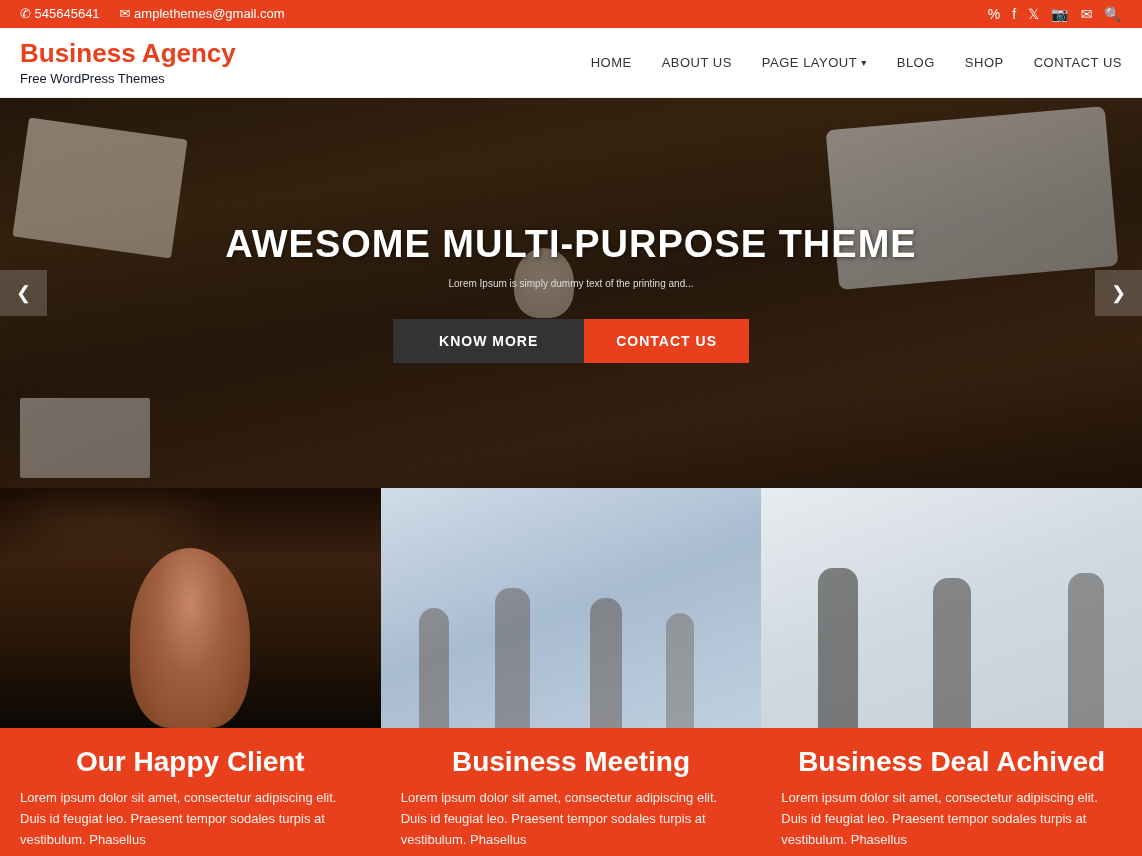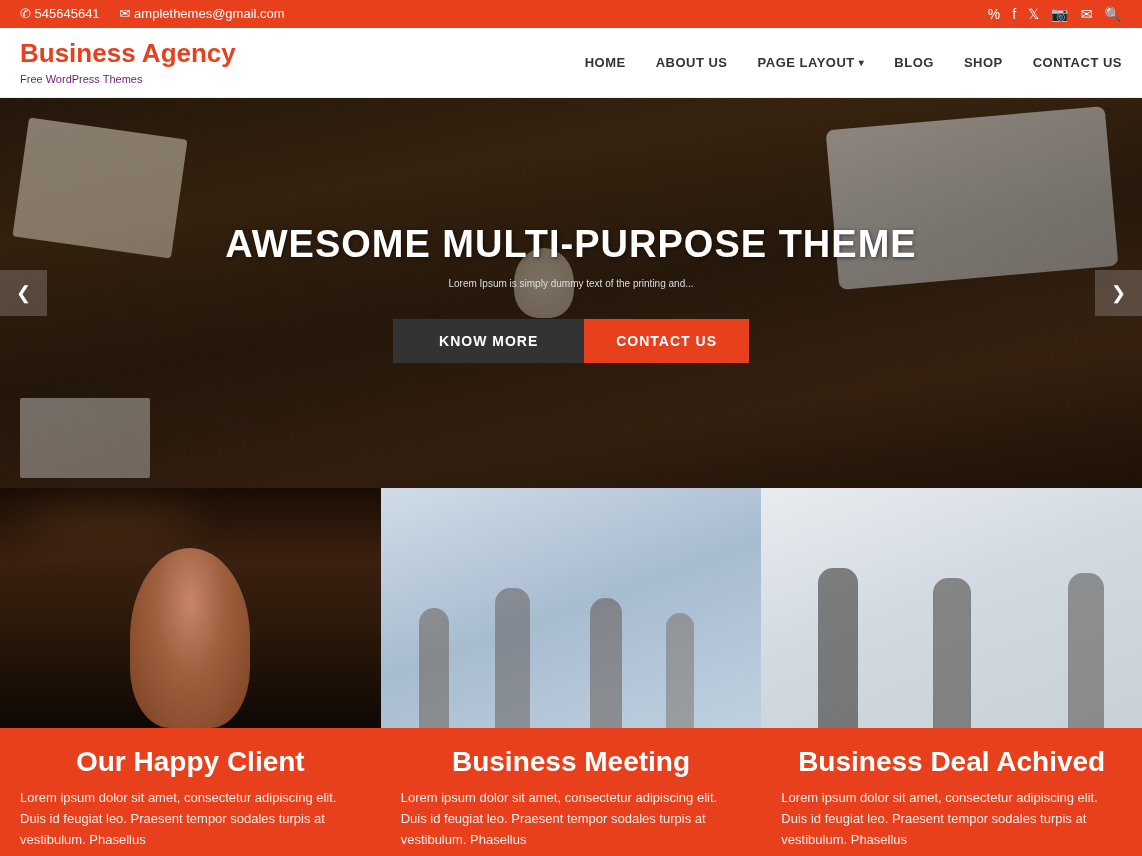--- a/index.html
+++ b/index.html
@@ -29,29 +29,29 @@
       border-bottom: 1px solid #eee;
       gap: 48px;
     }
     .brand-name {
       color: #e8401c;
       font-size: 26px;
       font-weight: bold;
       display: block;
     }
     .brand-tagline {
-      color: #701a75;
-      font-size: 11px;
+      color: #0f172a;
+      font-size: 13px;
     }
     nav { display: flex; align-items: center; gap: 30px; }
     nav a {
       text-decoration: none;
       color: #333;
       font-size: 13px;
-      font-weight: 700;
+      font-weight: 400;
       letter-spacing: 0.5px;
     }
     .nav-dropdown { display: flex; align-items: center; gap: 4px; }
     .dropdown-arrow { font-size: 10px; }
 
     
     .hero {
       position: relative;
       width: 100%;
       height: 390px;

